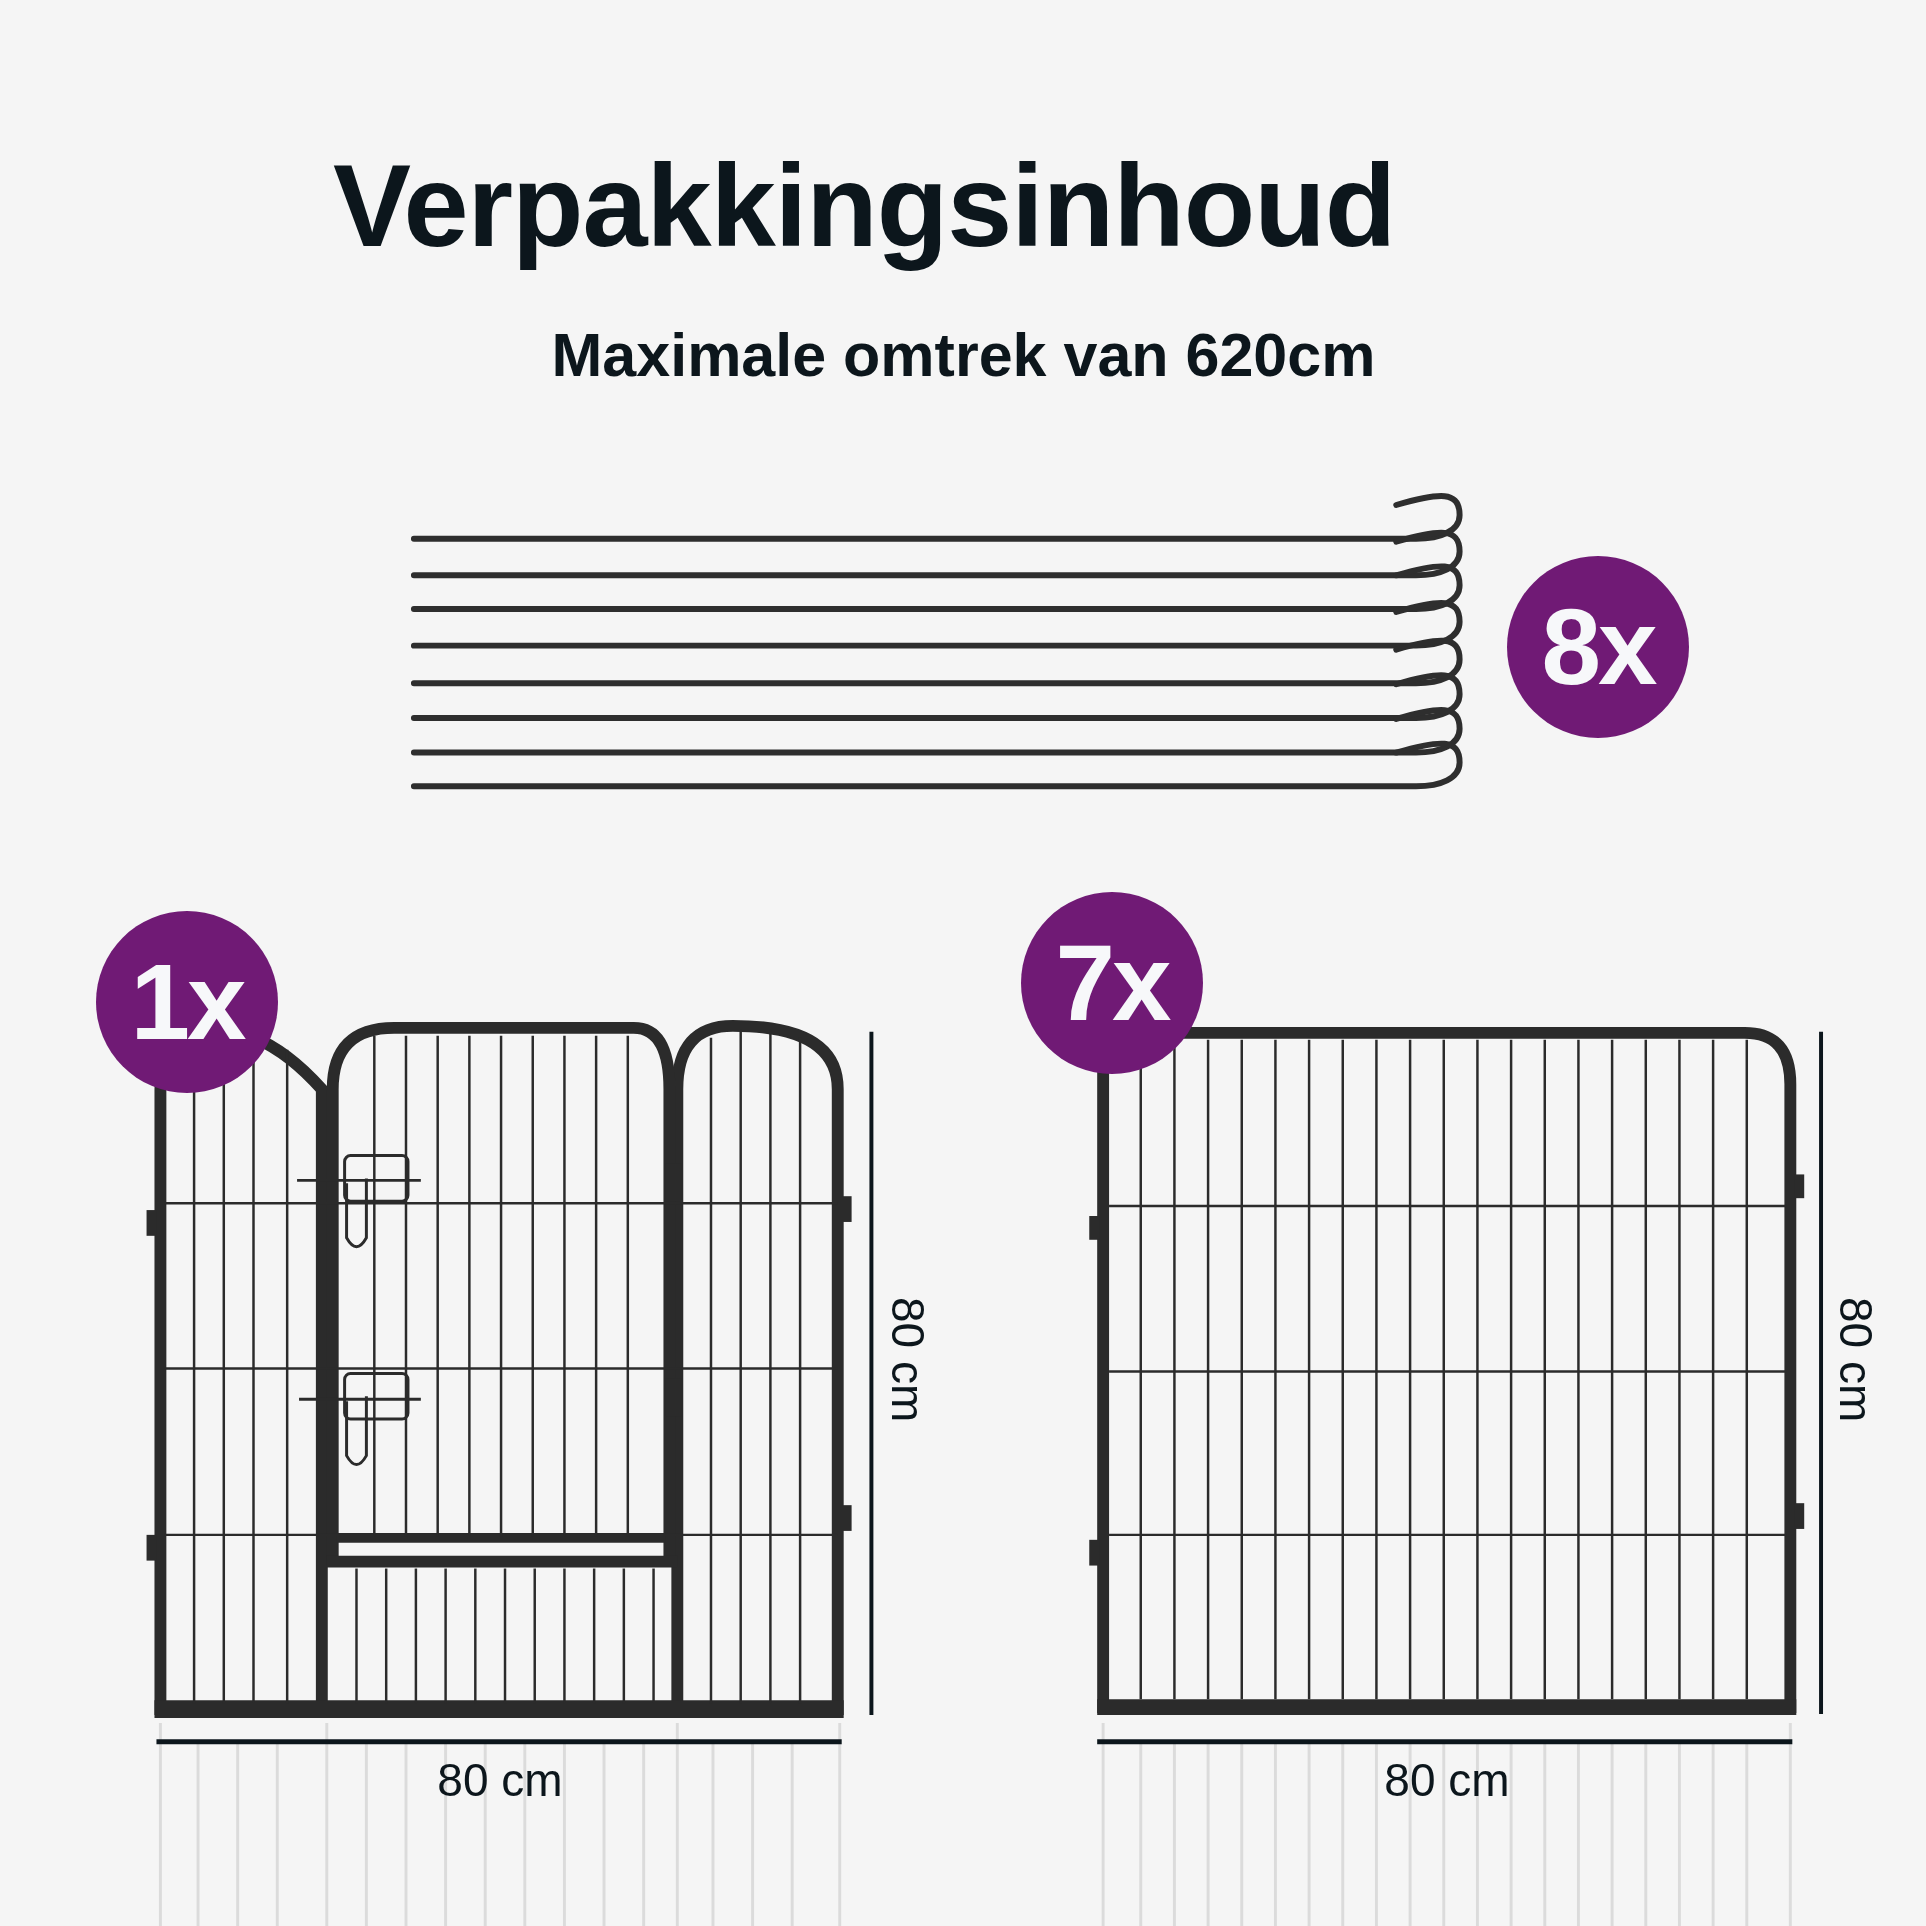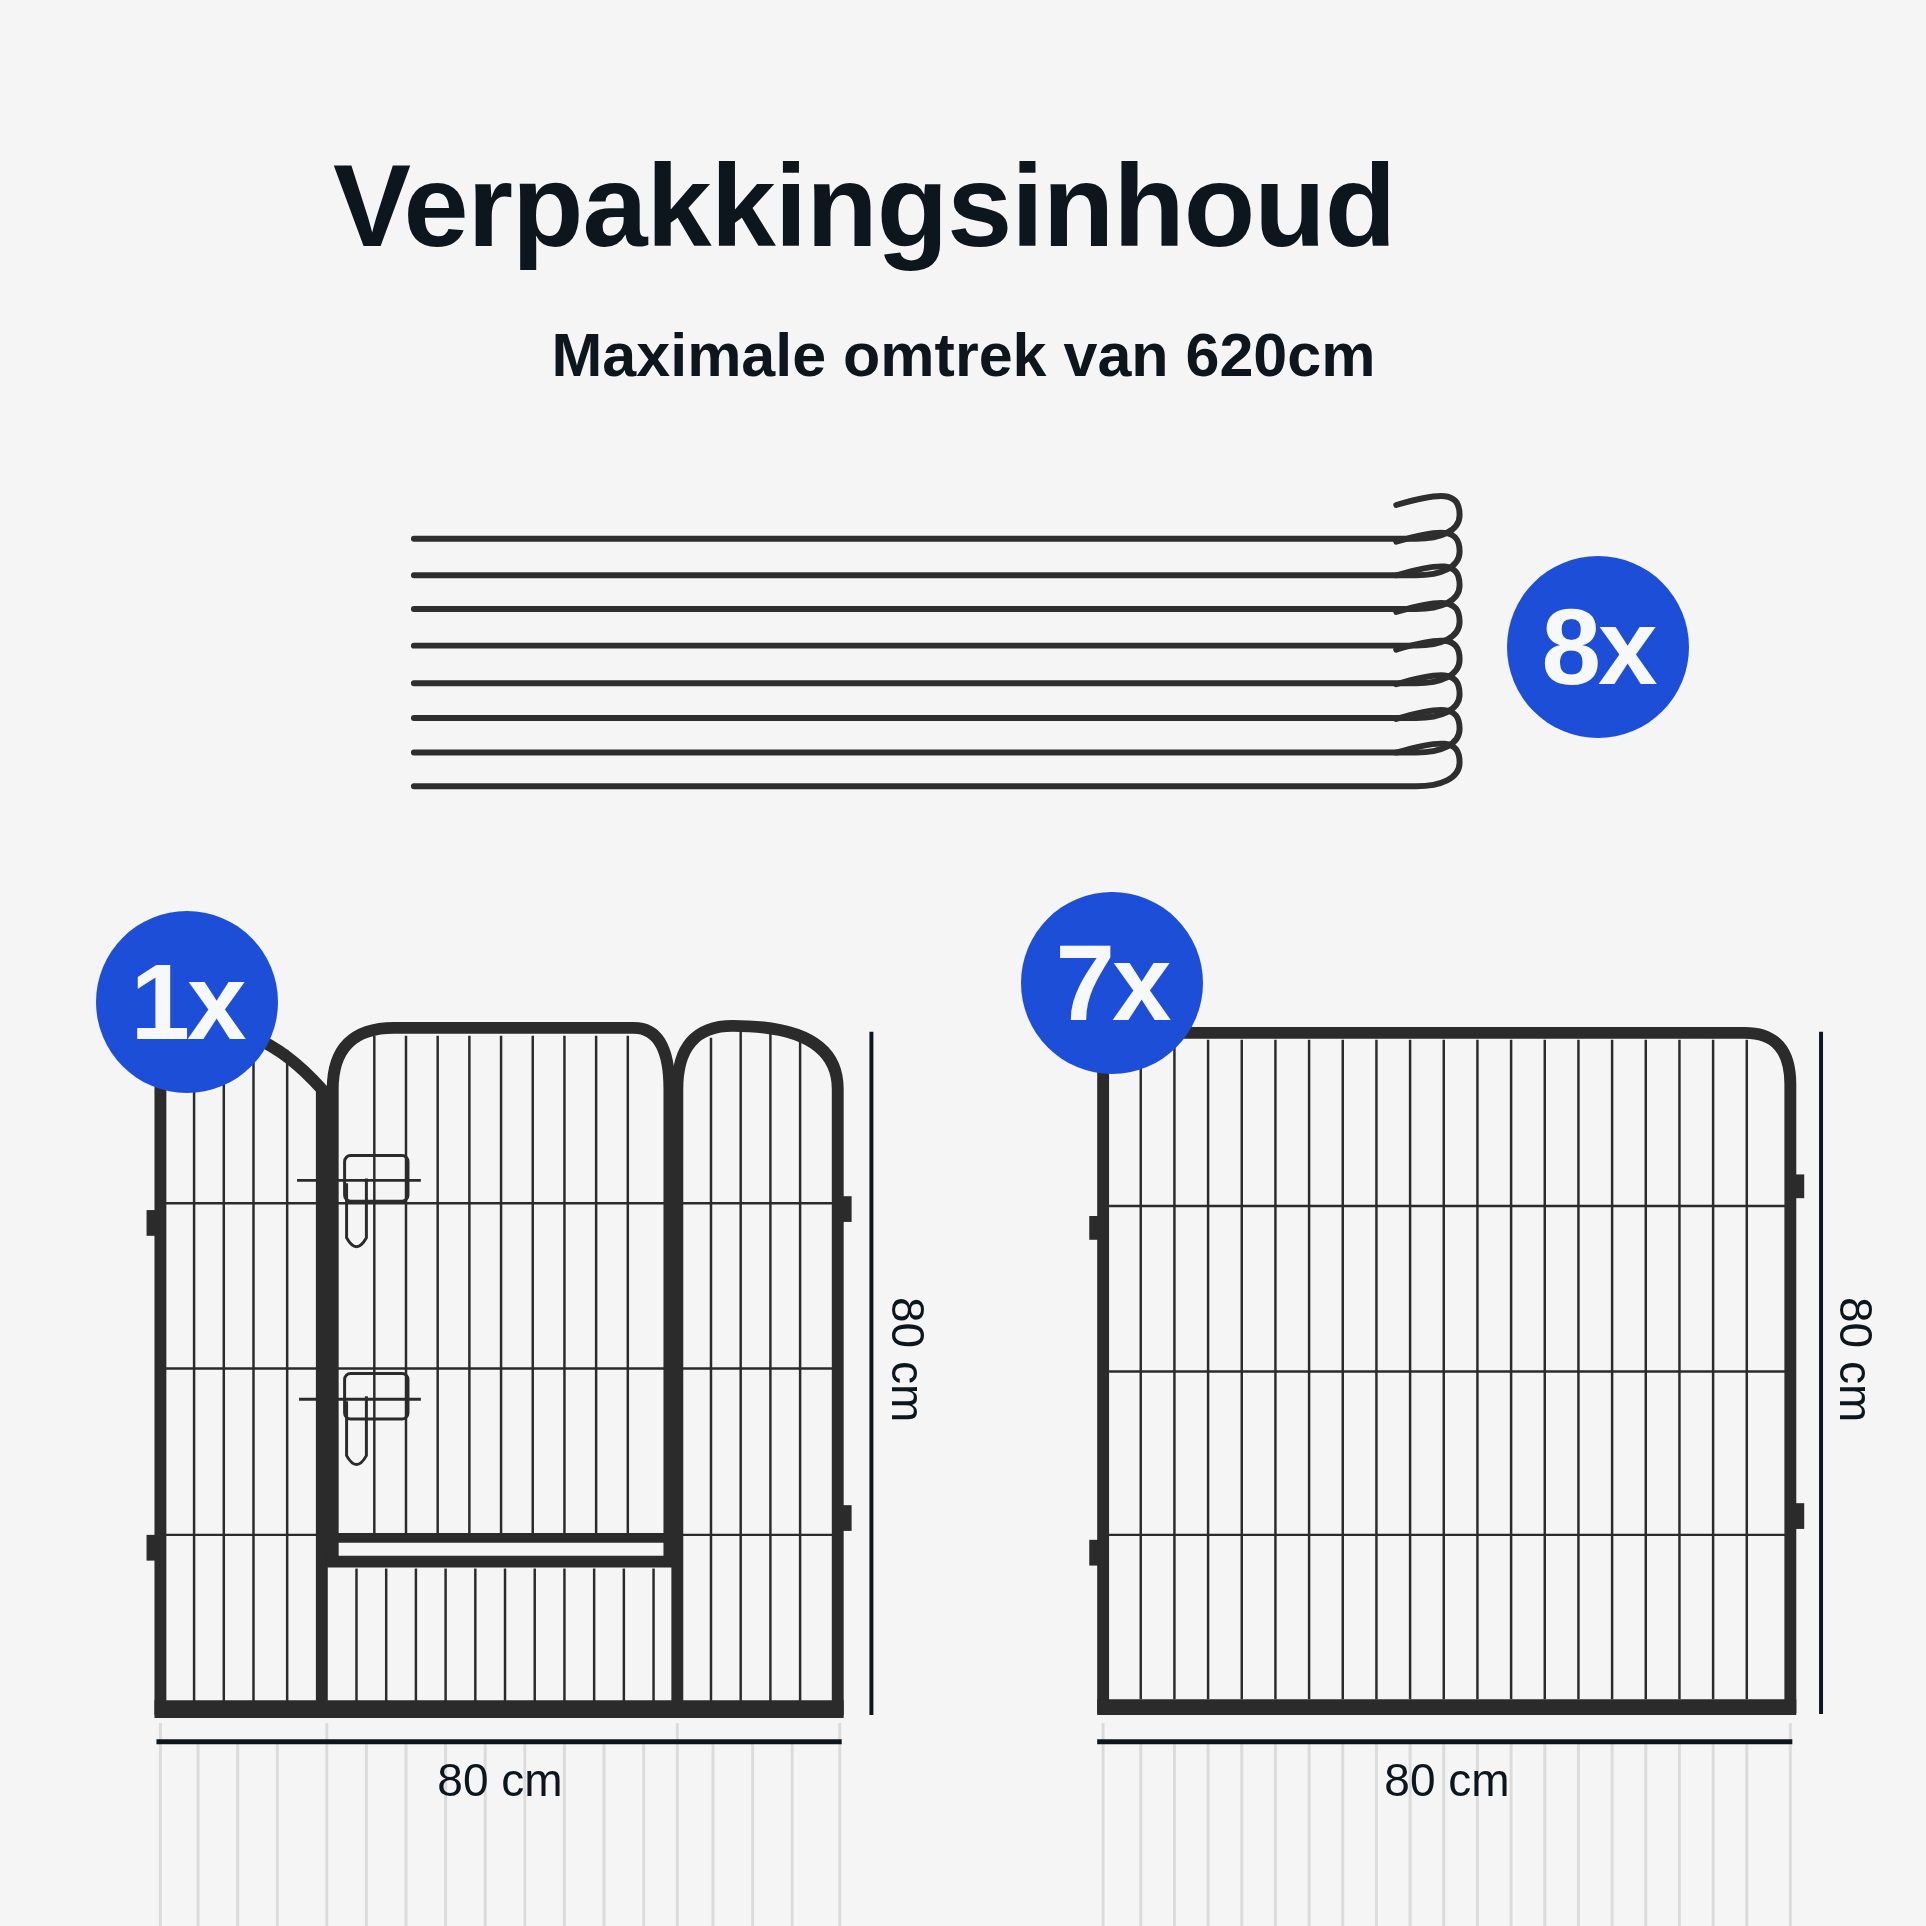--- a/index.html
+++ b/index.html
@@ -1,19 +1,19 @@
 <!DOCTYPE html>
 <html><head>
 <meta charset="utf-8">
 <style>
   html, body { margin:0; padding:0; }
   body { width:1927px; height:1927px; background:#f5f5f5; position:relative; overflow:hidden; font-family:"Liberation Sans", sans-serif; color:#0c161c; }
   .title { position:absolute; left:0; width:1728px; top:147px; text-align:center; font-size:117px; font-weight:700; letter-spacing:-1px; color:#0c161c; line-height:1; }
   .subtitle { position:absolute; left:0; width:1927px; top:294px; text-align:center; font-size:61px; font-weight:700; color:#0c161c; line-height:1;margin-top:31px; }
-  .badge { position:absolute; width:182px; height:182px; border-radius:50%; background:#1d4ed8; color:#f7f8fa; display:flex; align-items:center; justify-content:center; font-size:107px; font-weight:700; letter-spacing:-3px; line-height:1; }
+  .badge { position:absolute; width:182px; height:182px; border-radius:50%; background:#701a75; color:#f7f8fa; display:flex; align-items:center; justify-content:center; font-size:107px; font-weight:700; letter-spacing:-3px; line-height:1; }
   svg { position:absolute; left:0; top:0; }
   .dim-h-label { position:absolute; font-size:46px; color:#0c161c; text-align:center; line-height:1; }
   .dim-v-label { position:absolute; font-size:46px; color:#0c161c; line-height:1; transform:rotate(90deg); transform-origin:left top; white-space:nowrap; }
 </style>
 </head>
 <body>
 
 <div class="title">Verpakkingsinhoud</div>
 <div class="subtitle">Maximale omtrek van 620cm</div>
 

